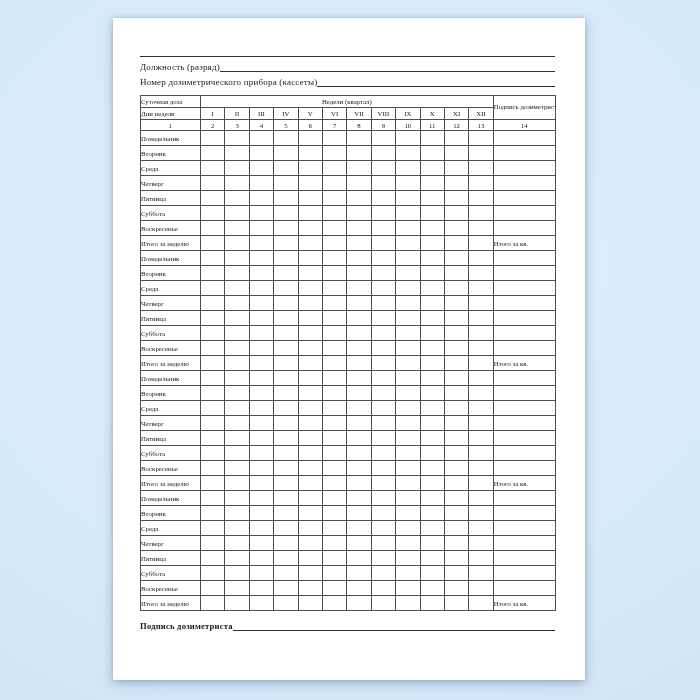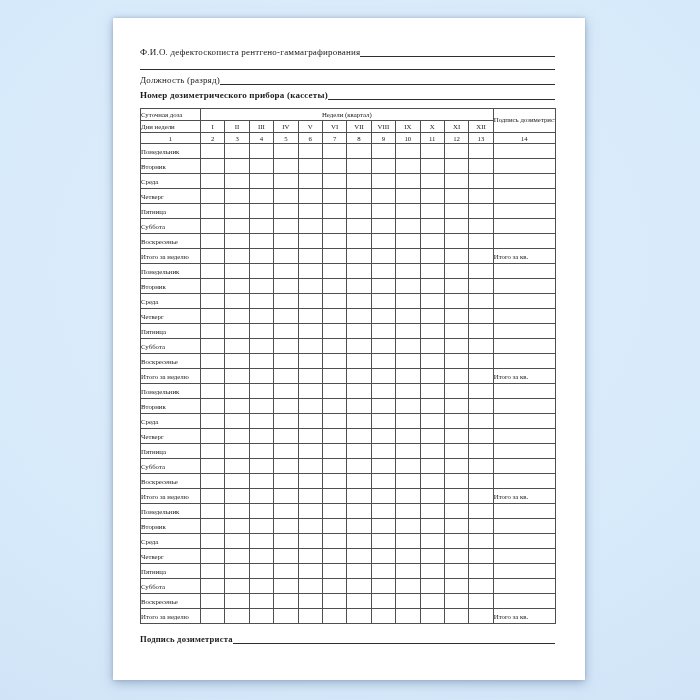--- a/index.html
+++ b/index.html
@@ -46,21 +46,21 @@
   .form-line .fill {
     flex: 1;
     border-bottom: 1px solid #2e2e2e;
     margin-bottom: 1px;
     height: 1px;
   }
   .fl-fio   { height: 13px; }
   .fl-cont  { height: 13px; }
   .fl-birth { height: 15px; }
   .fl-pos   { height: 15px; }
-  .fl-dev   { height: 15px; font-weight: bold; }
+  .fl-dev   { height: 15px; }
   
   table.dose-table {
     margin-top: 7px;
     border-collapse: collapse;
     table-layout: fixed;
     width: 415px;
   }
   .dose-table th, .dose-table td {
     border: 1px solid #4f4f4f;
     padding: 0;
@@ -86,24 +86,20 @@
   .footer-line { margin-top: 7px; height: 14px; }
   .footer-line .lbl { font-weight: bold; font-size: 8.6px; }
 </style>
 </head>
 <body>
 
 <div class="background">
   <div class="page">
     <div class="content">
 
-      <div class="form-line fl-fio">
-        <span class="lbl">Ф.И.О. дефектоскописта рентгено-гаммаграфирования</span>
-        <span class="fill"></span>
-      </div>
 
       <div class="form-line fl-cont">
         <span class="fill"></span>
       </div>
 
 
       <div class="form-line fl-pos">
         <span class="lbl">Должность (разряд)</span>
         <span class="fill"></span>
       </div>

